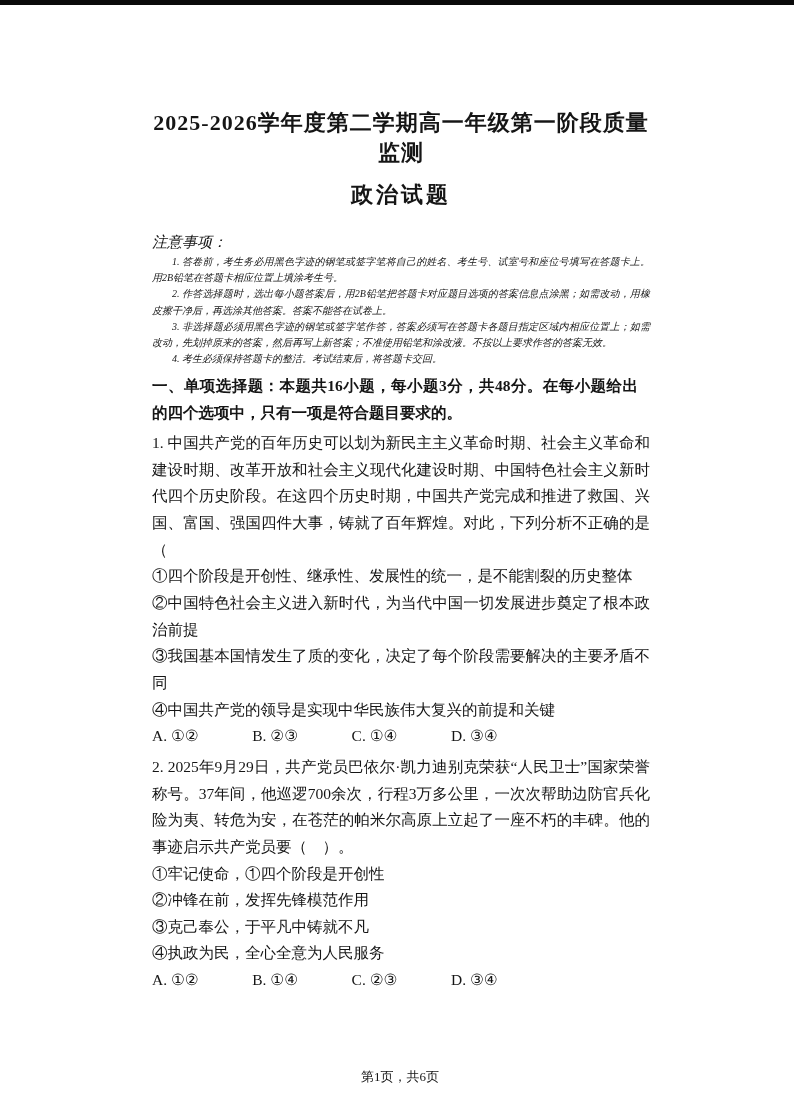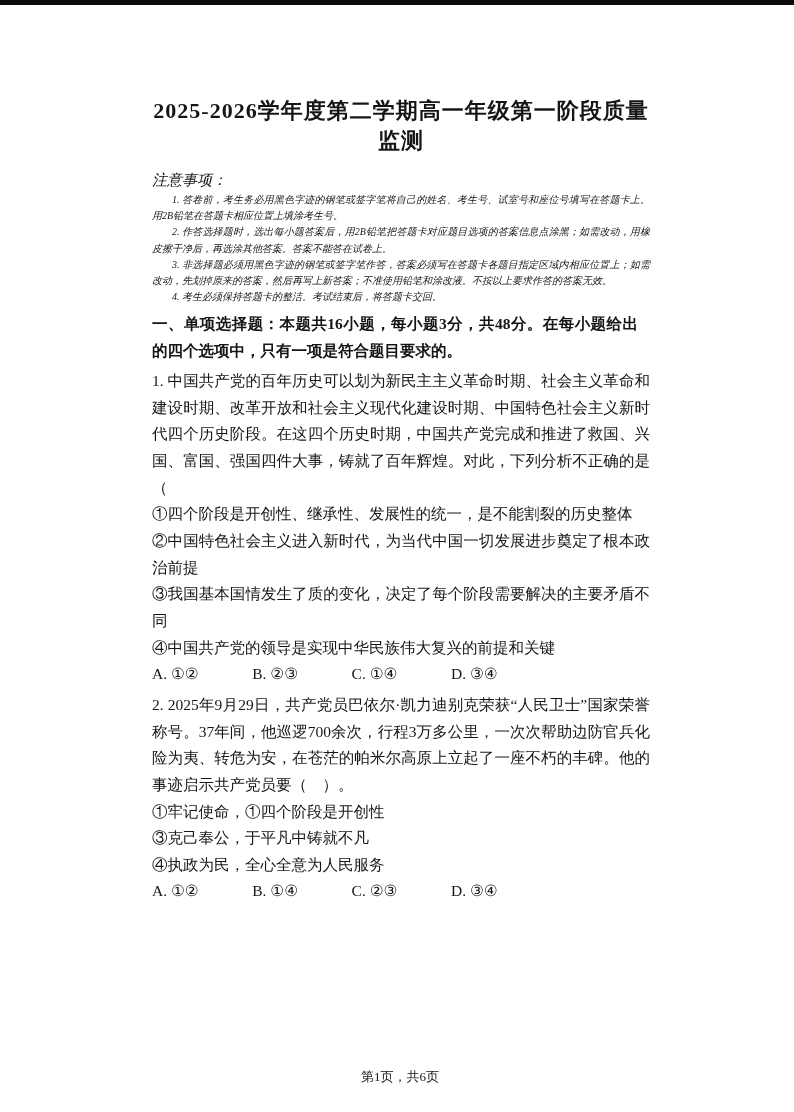--- a/index.html
+++ b/index.html
@@ -16,21 +16,21 @@
     padding: 96px 144px 0 152px;
     background: #ffffff;
   }
   .scan-bar {
     position: absolute;
     top: 0; left: 0;
     width: 100%; height: 5px;
     background: #0a0a0a;
   }
   .title {
-    margin: 0 0 12px 0;
+    margin: 12px 0 12px 0;
     font-size: 22px;
     font-weight: bold;
     text-align: center;
     letter-spacing: 1px;
   }
   .subtitle {
     margin: 0 0 20px 0;
     font-size: 22px;
     font-weight: bold;
     text-align: center;
@@ -86,20 +86,21 @@
     color: #151515;
   }
 </style>
 </head>
 <body>
 
 <div class="sheet">
   <div class="scan-bar"></div>
 
   <h1 class="title">2025-2026学年度第二学期高一年级第一阶段质量监测</h1>
+  <h2 class="subtitle">政治试题</h2>
 
 
   <p class="notice-header">注意事项：</p>
   <p class="notice">1. 答卷前，考生务必用黑色字迹的钢笔或签字笔将自己的姓名、考生号、试室号和座位号填写在答题卡上。用2B铅笔在答题卡相应位置上填涂考生号。</p>
   <p class="notice">2. 作答选择题时，选出每小题答案后，用2B铅笔把答题卡对应题目选项的答案信息点涂黑；如需改动，用橡皮擦干净后，再选涂其他答案。答案不能答在试卷上。</p>
   <p class="notice">3. 非选择题必须用黑色字迹的钢笔或签字笔作答，答案必须写在答题卡各题目指定区域内相应位置上；如需改动，先划掉原来的答案，然后再写上新答案；不准使用铅笔和涂改液。不按以上要求作答的答案无效。</p>
   <p class="notice">4. 考生必须保持答题卡的整洁。考试结束后，将答题卡交回。</p>
 
   <p class="section-header">一、单项选择题：本题共16小题，每小题3分，共48分。在每小题给出的四个选项中，只有一项是符合题目要求的。</p>
 
@@ -113,20 +114,21 @@
       <span>A. ①②</span>
       <span>B. ②③</span>
       <span>C. ①④</span>
       <span>D. ③④</span>
     </p>
   </div>
 
   <div class="question">
     <p>2. 2025年9月29日，共产党员巴依尔·凯力迪别克荣获“人民卫士”国家荣誉称号。37年间，他巡逻700余次，行程3万多公里，一次次帮助边防官兵化险为夷、转危为安，在苍茫的帕米尔高原上立起了一座不朽的丰碑。他的事迹启示共产党员要（　）。</p>
     <p>①牢记使命，①四个阶段是开创性</p>
+    <p>②冲锋在前，发挥先锋模范作用</p>
     <p>③克己奉公，于平凡中铸就不凡</p>
     <p>④执政为民，全心全意为人民服务</p>
     <p class="choices">
       <span>A. ①②</span>
       <span>B. ①④</span>
       <span>C. ②③</span>
       <span>D. ③④</span>
     </p>
   </div>
 

